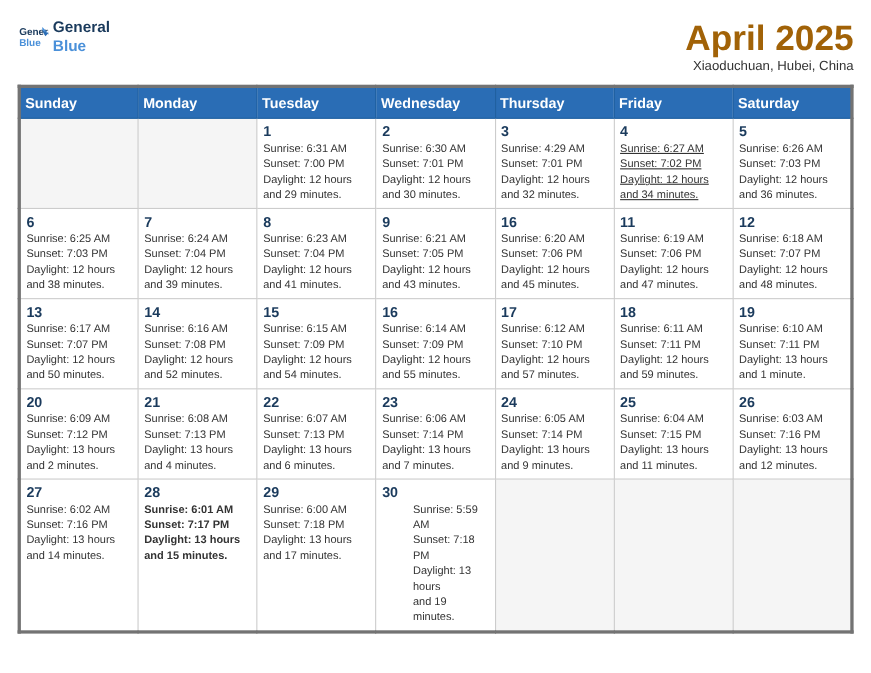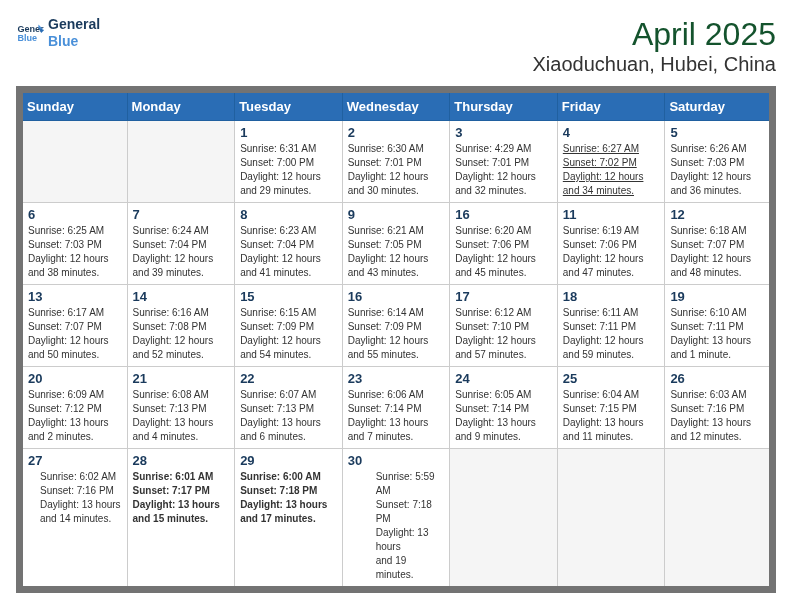--- a/index.html
+++ b/index.html
@@ -23,31 +23,31 @@
     }
     .logo-icon {
       width: 28px;
       height: 28px;
     }
     .title-block {
       text-align: right;
     }
     .month-title {
       font-size: 32px;
-      font-weight: normal;
-      color: #14532d;
+      font-weight: bold;
+      color: #a16207;
     }
     .location-title {
-      font-size: 20px;
+      font-size: 12px;
       color: #333;
     }
     .calendar {
       width: 100%;
       border-collapse: collapse;
-      border: 7px solid #737373;
+      border: 3px solid #737373;
     }
     .calendar th {
       background: #2a6db5;
       color: #fff;
       font-size: 13px;
       font-weight: bold;
       padding: 6px 4px;
       text-align: left;
       border: 1px solid #2060a0;
     }
@@ -300,35 +300,35 @@
           <span class="day-number">26</span>
           <div class="day-info" style="white-space: pre-wrap;">Sunrise: 6:03 AM
 Sunset: 7:16 PM
 Daylight: 13 hours
 and 12 minutes.</div>
         </td>
       </tr>
       <tr>
         <td>
           <span class="day-number">27</span>
-          <div class="day-info" style="white-space: pre-wrap; margin-left: 12px;">Sunrise: 6:02 AM
+          <div class="day-info" style="white-space: pre-wrap;">Sunrise: 6:02 AM
 Sunset: 7:16 PM
 Daylight: 13 hours
 and 14 minutes.</div>
         </td>
         <td>
           <span class="day-number">28</span>
           <div class="day-info" style="white-space: pre-wrap; font-weight: bold;">Sunrise: 6:01 AM
 Sunset: 7:17 PM
 Daylight: 13 hours
 and 15 minutes.</div>
         </td>
         <td>
           <span class="day-number">29</span>
-          <div class="day-info" style="white-space: pre-wrap; font-weight: bold;">Sunrise: 6:00 AM
+          <div class="day-info" style="white-space: pre-wrap;">Sunrise: 6:00 AM
 Sunset: 7:18 PM
 Daylight: 13 hours
 and 17 minutes.</div>
         </td>
         <td>
           <span class="day-number">30</span>
           <div class="day-info" style="white-space: pre-wrap; margin-left: 28px;">Sunrise: 5:59 AM
 Sunset: 7:18 PM
 Daylight: 13 hours
 and 19 minutes.</div>

